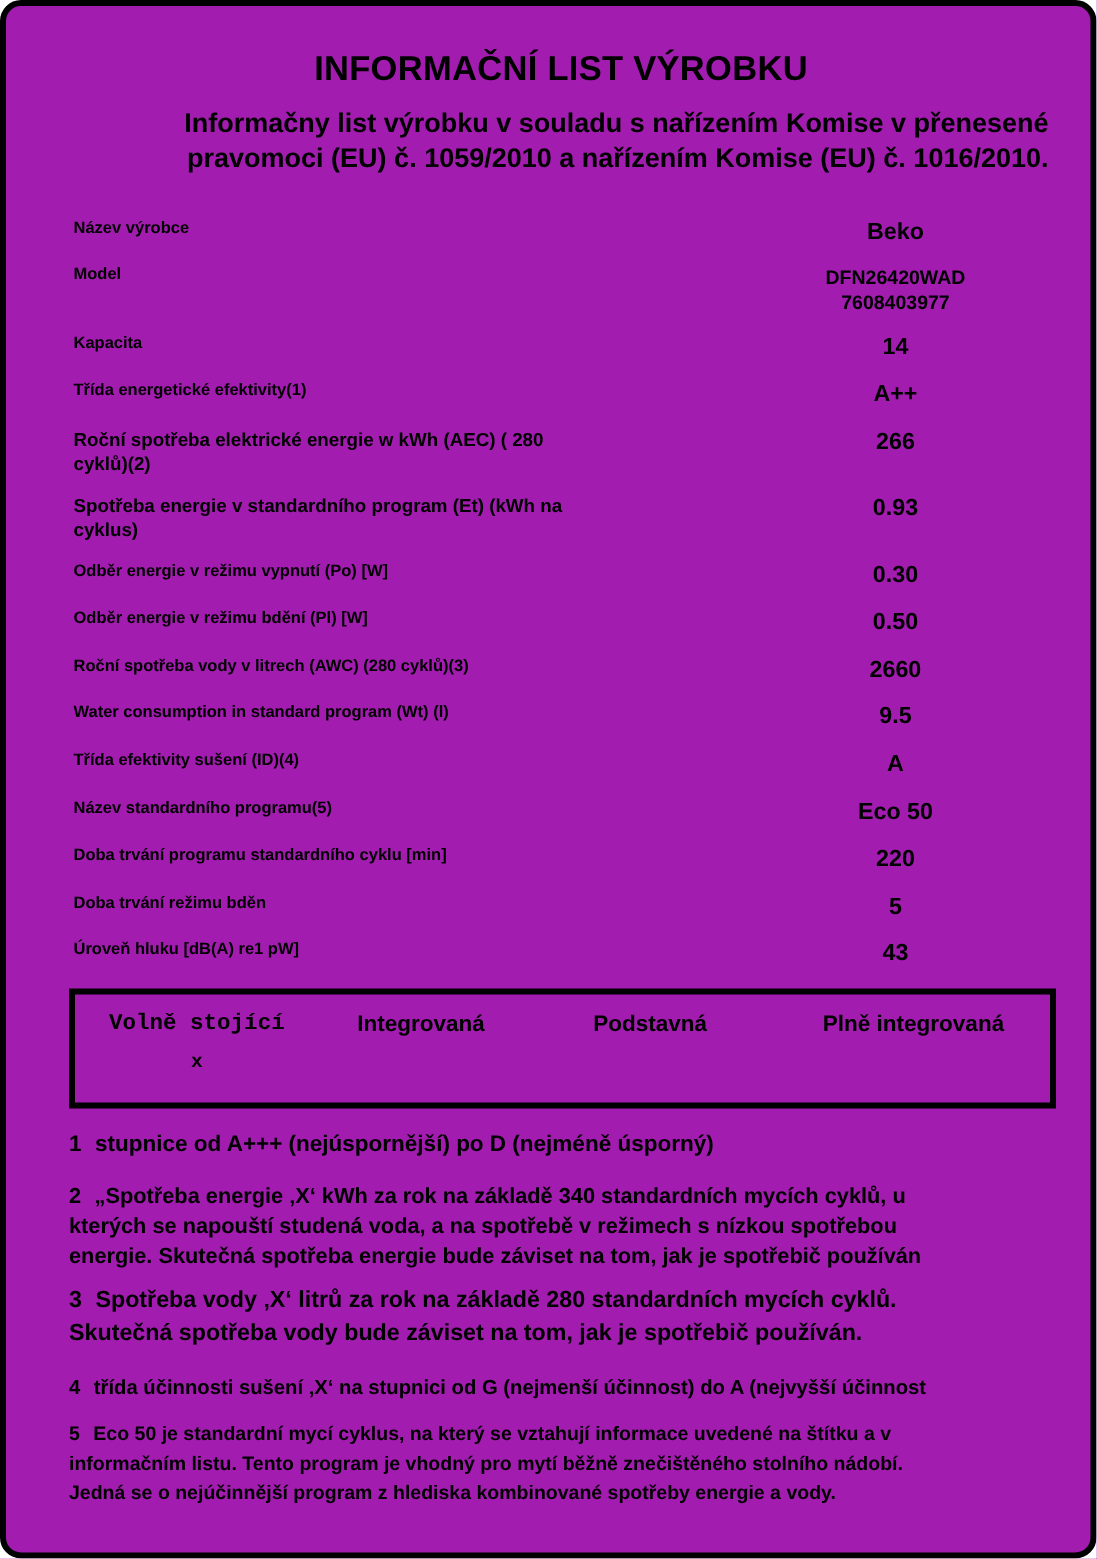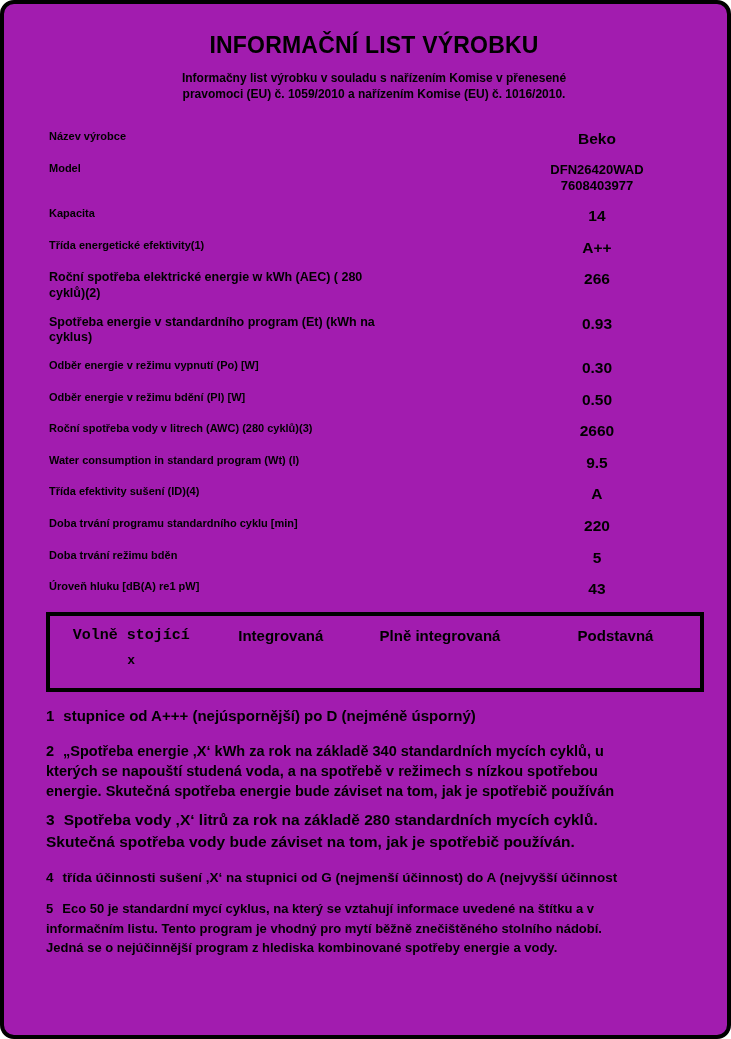--- a/index.html
+++ b/index.html
@@ -17,22 +17,22 @@
     overflow: hidden;
   }
   
   .doc-title {
     font-size: 23px;
     text-align: center;
     margin: 6px 0 12px 0;
     letter-spacing: 0.2px;
   }
   .doc-subtitle {
-    font-size: 12px;
-    text-align: center;
+    font-size: 18px;
+    text-align: right;
     line-height: 1.3;
     white-space: pre-line;
     margin: 0 0 28px 0;
   }
   
   .specs { }
   .spec-row {
     display: flex;
     align-items: flex-start;
     margin-bottom: 13px;
@@ -143,20 +143,24 @@
   <div class="spec-row">
     <div class="spec-label">Water consumption in standard program (Wt) (l)</div>
     <div class="spec-value">9.5</div>
   </div>
 
   <div class="spec-row">
     <div class="spec-label">Třída efektivity sušení (ID)(4)</div>
     <div class="spec-value">A</div>
   </div>
 
+  <div class="spec-row">
+    <div class="spec-label">Název standardního programu(5)</div>
+    <div class="spec-value">Eco 50</div>
+  </div>
 
   <div class="spec-row">
     <div class="spec-label">Doba trvání programu standardního cyklu [min]</div>
     <div class="spec-value">220</div>
   </div>
 
   <div class="spec-row">
     <div class="spec-label">Doba trvání režimu bděn</div>
     <div class="spec-value">5</div>
   </div>
@@ -172,29 +176,29 @@
   <div class="install-col c0">
     <div class="col-header">Volně stojící</div>
     <div class="install-mark">x</div>
   </div>
 
   <div class="install-col c1">
     <div class="col-header">Integrovaná</div>
     <div class="install-mark"></div>
   </div>
 
+  <div class="install-col c3">
+    <div class="col-header">Podstavná</div>
+    <div class="install-mark"></div>
+  </div>
+
   <div class="install-col c2">
     <div class="col-header">Plně integrovaná</div>
     <div class="install-mark"></div>
   </div>
-
-  <div class="install-col c3">
-    <div class="col-header">Podstavná</div>
-    <div class="install-mark"></div>
-  </div>
 </div>
   </div>
 
   <div class="footnotes" id="footnotes">
   <p class="fn fn1"><span class="fn-num">1</span><span class="fn-text">stupnice od A+++ (nejúspornější) po D (nejméně úsporný)</span></p>
 
   <p class="fn fn2"><span class="fn-num">2</span><span class="fn-text">„Spotřeba energie ‚X‘ kWh za rok na základě 340 standardních mycích cyklů, u
 kterých se napouští studená voda, a na spotřebě v režimech s nízkou spotřebou
 energie. Skutečná spotřeba energie bude záviset na tom, jak je spotřebič používán</span></p>
 

